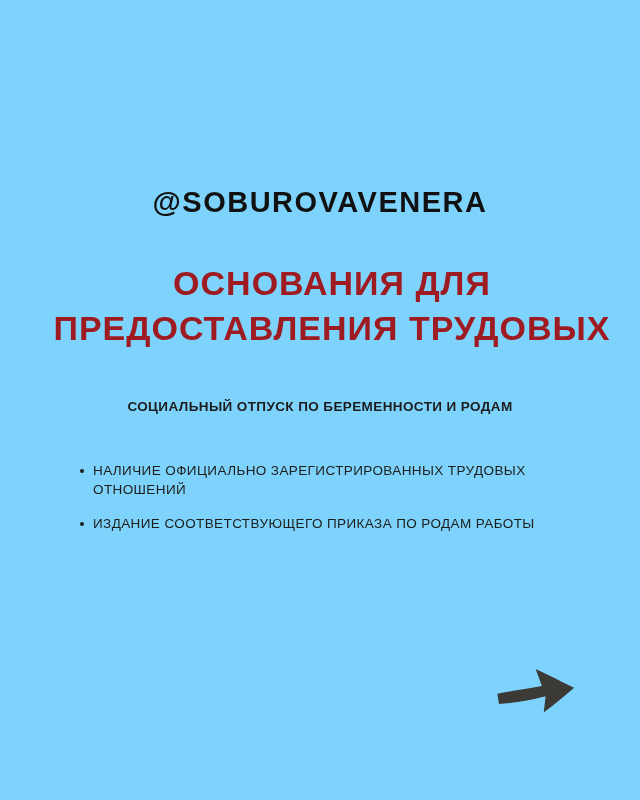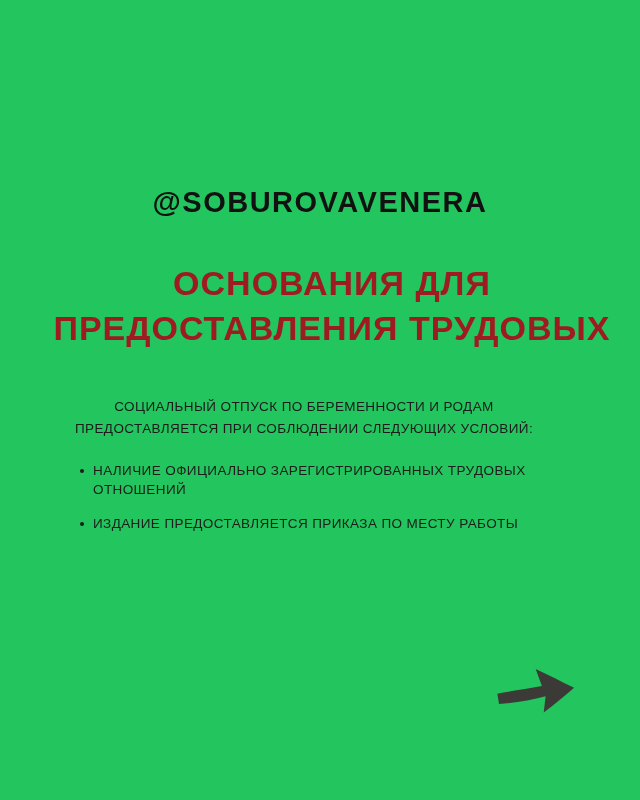--- a/index.html
+++ b/index.html
@@ -3,21 +3,21 @@
 <meta charset="utf-8">
 <style>
   html, body {
     margin: 0;
     padding: 0;
   }
   .slide {
     position: relative;
     width: 640px;
     height: 800px;
-    background: #22c55e;
+    background: #7dd3fc;
     font-family: "Liberation Sans", sans-serif;
     overflow: hidden;
   }
   .handle {
     position: absolute;
     top: 186px;
     left: 0;
     width: 640px;
     text-align: center;
     font-size: 29px;
@@ -33,26 +33,26 @@
     text-align: center;
     color: #9E1B21;
     font-size: 34px;
     font-weight: bold;
     letter-spacing: 1px;
     line-height: 45px;
   }
   .subtitle {
     position: absolute;
     top: 396px;
-    left: 24px;
+    left: 40px;
     width: 560px;
     text-align: center;
     color: #1C1C1C;
     font-size: 13.5px;
-    font-weight: normal;
+    font-weight: bold;
     letter-spacing: 0.4px;
     line-height: 22px;
   }
   .bullets {
     position: absolute;
     top: 461px;
     left: 80px;
     width: 505px;
     color: #1D1D1B;
     font-size: 13.5px;
@@ -91,31 +91,30 @@
 
   <div class="handle">@SOBUROVAVENERA</div>
 
   <div class="title">
     <div>ОСНОВАНИЯ ДЛЯ</div>
     <div>ПРЕДОСТАВЛЕНИЯ ТРУДОВЫХ</div>
   </div>
 
   <div class="subtitle">
     <div>СОЦИАЛЬНЫЙ ОТПУСК ПО БЕРЕМЕННОСТИ И РОДАМ</div>
-    <div>ПРЕДОСТАВЛЯЕТСЯ ПРИ СОБЛЮДЕНИИ СЛЕДУЮЩИХ УСЛОВИЙ:</div>
   </div>
 
   <div class="bullets">
     <div class="bullet-item">
       <span class="bullet-dot"></span>
       <span class="bullet-text">НАЛИЧИЕ ОФИЦИАЛЬНО ЗАРЕГИСТРИРОВАННЫХ ТРУДОВЫХ ОТНОШЕНИЙ</span>
     </div>
     <div class="bullet-item">
       <span class="bullet-dot"></span>
-      <span class="bullet-text">ИЗДАНИЕ ПРЕДОСТАВЛЯЕТСЯ ПРИКАЗА ПО МЕСТУ РАБОТЫ</span>
+      <span class="bullet-text">ИЗДАНИЕ СООТВЕТСТВУЮЩЕГО ПРИКАЗА ПО РОДАМ РАБОТЫ</span>
     </div>
   </div>
 
   <div class="arrow-wrap">
     <svg width="86" height="62" viewBox="0 0 86 62" xmlns="http://www.w3.org/2000/svg">
       <path d="M4 34
                C 18 32.5, 34 31, 49 29.5
                L 44 12
                C 56 18.5, 68 26, 81 33.5
                C 71 41, 60 49, 49 56

